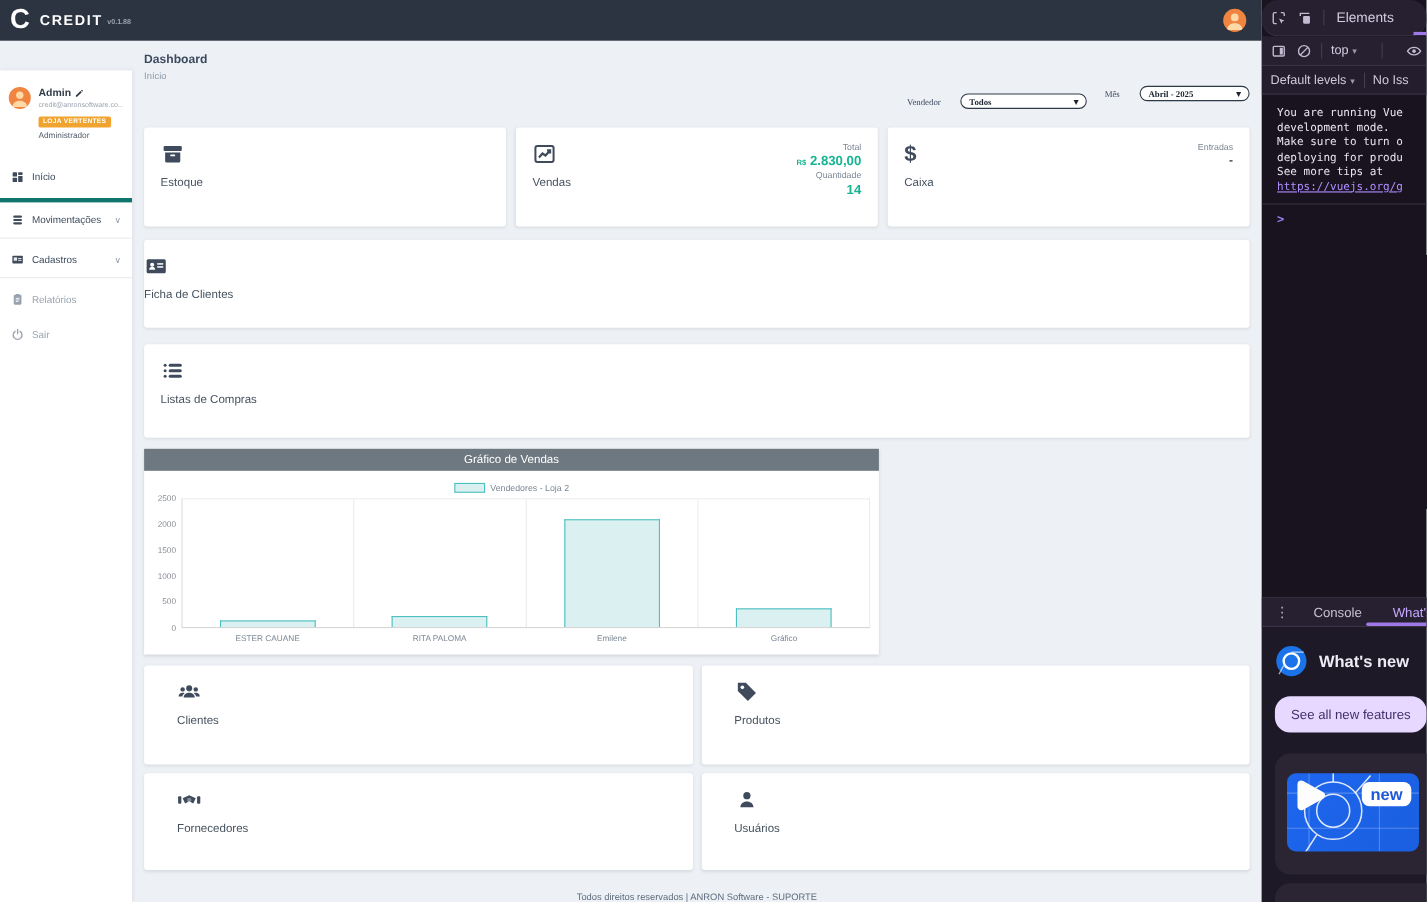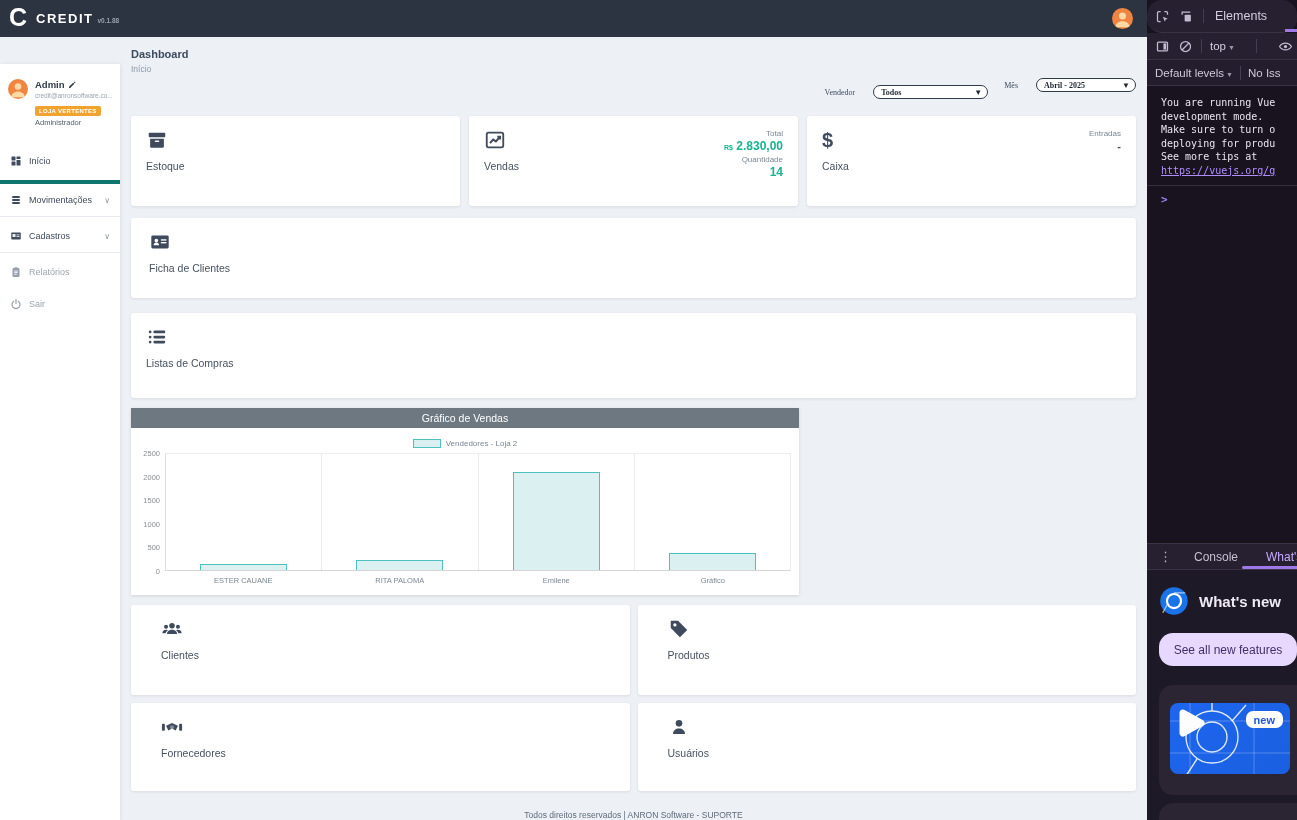--- a/index.html
+++ b/index.html
@@ -51,21 +51,21 @@
   .card { background:#fff; border-radius:3px; box-shadow:0 1px 3px rgba(0,0,0,.09); }
   .cards-row1 { display:flex; gap:9px; margin-top:8px; }
   .c1 { flex:1; height:90px; padding:13px 15px; display:flex; justify-content:space-between; cursor:pointer; }
   .icn { width:22px; height:22px; display:block; }
   .c-label { margin-top:9px; font-size:10.5px; color:#46525f; }
   .c1-right { text-align:right; }
   .mini-label { font-size:8px; color:#7b8795; }
   .mini-value { font-size:12px; font-weight:bold; color:#16b491; margin:1px 0 2px; }
   .currency { font-size:7px; }
   .dash-value { font-size:11px; font-weight:bold; color:#3c4a5e; margin-top:2px; }
-  .card-wide { margin-top:12px; height:80px; padding:13px 18px; cursor:pointer; }
+  .card-wide { margin-top:12px; height:80px; padding:13px 0; cursor:pointer; }
   .card-wide2 { margin-top:15px; height:85px; padding:13px 15px; cursor:pointer; }
   .dollar { font-size:20px; font-weight:800; color:#3f4b5c; line-height:22px; }
 
   
   .chart-card { margin-top:10px; width:668px; background:#fff; box-shadow:0 1px 3px rgba(0,0,0,.13); }
   .chart-header { height:20px; background:#6e7881; color:#fff; font-size:10.5px; font-weight:normal; display:flex; align-items:center; justify-content:center; }
   .chart-body { padding:11px 8px 10px; }
   .legend { display:flex; justify-content:center; align-items:center; gap:5px; margin-bottom:5px; cursor:pointer; }
   .legend-swatch { width:28px; height:9px; background:#daf0f0; border:1px solid #4ec0c0; }
   .legend-label { font-size:8px; color:#7b8795; }
@@ -113,21 +113,21 @@
   .dt-wn-underline { position:absolute; right:0; bottom:0; width:55px; height:3px; background:#9f78e8; border-radius:2px 0 0 2px; }
   .dt-whatsnew { padding:16px 0 0 12px; }
   .wn-head { display:flex; align-items:center; gap:10px; }
   .wn-logo { width:30px; height:30px; flex:none; }
   .wn-title { font-size:15px; font-weight:bold; color:#efebf5; white-space:nowrap; }
   .wn-pill { margin-top:17px; width:138px; height:33px; border-radius:14px; background:#e6d8ff; color:#40306a; font-size:12px; display:flex; align-items:center; justify-content:center; cursor:pointer; white-space:nowrap; }
   .wn-card { margin-top:19px; margin-right:-22px; background:#2a2433; border-radius:14px; padding:18px 0 18px 11px; height:110px; cursor:pointer; }
   .wn-thumb { width:120px; height:71px; border-radius:8px; background:linear-gradient(135deg,#1d66ee,#1a5fe0); position:relative; overflow:hidden; }
   .wn-thumb svg { position:absolute; left:0; top:0; }
   .wn-play { position:absolute; left:46px; top:16px; width:40px; height:40px; }
-  .wn-new-badge { position:absolute; right:7px; top:8px; background:#fff; color:#1e58d8; font-size:11px; font-weight:bold; border-radius:7px; padding:2.5px 8px; }
+  .wn-new-badge { position:absolute; right:7px; top:8px; background:#fff; color:#1e58d8; font-size:15px; font-weight:bold; border-radius:7px; padding:2.5px 8px; }
   .wn-card2 { margin-top:8px; margin-right:-22px; background:#2a2433; border-radius:14px; padding:14px 0 20px 23px; }
   .wn-origin-link { font-size:13.5px; font-weight:bold; color:#b18eff; text-decoration:underline; white-space:nowrap; cursor:pointer; }
 </style>
 </head>
 <body>
 
 <div class="navbar">
   <span class="logo-c">C</span>
   <span class="brand">CREDIT</span>
   <span class="version">v0.1.88</span>

